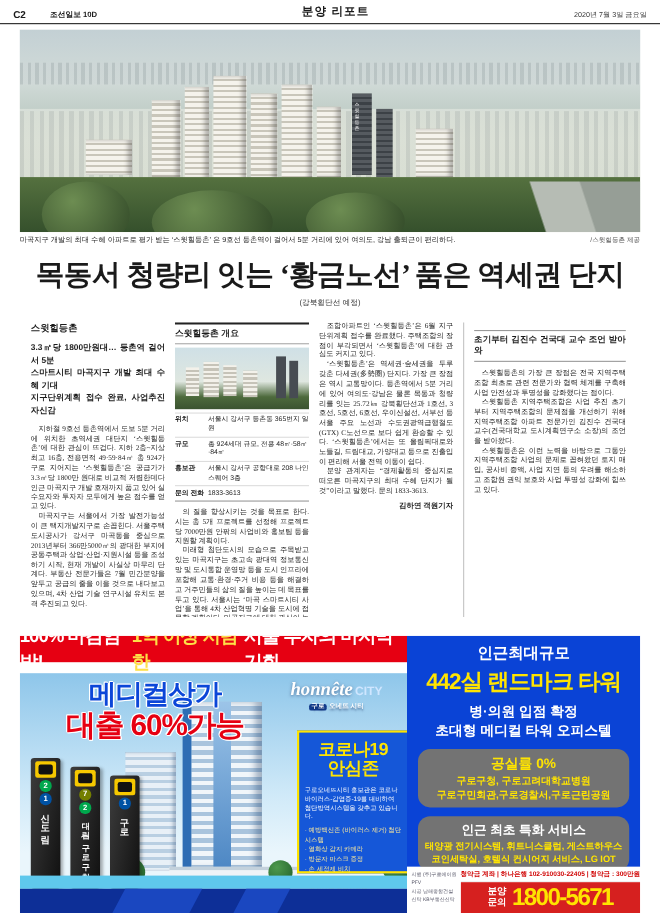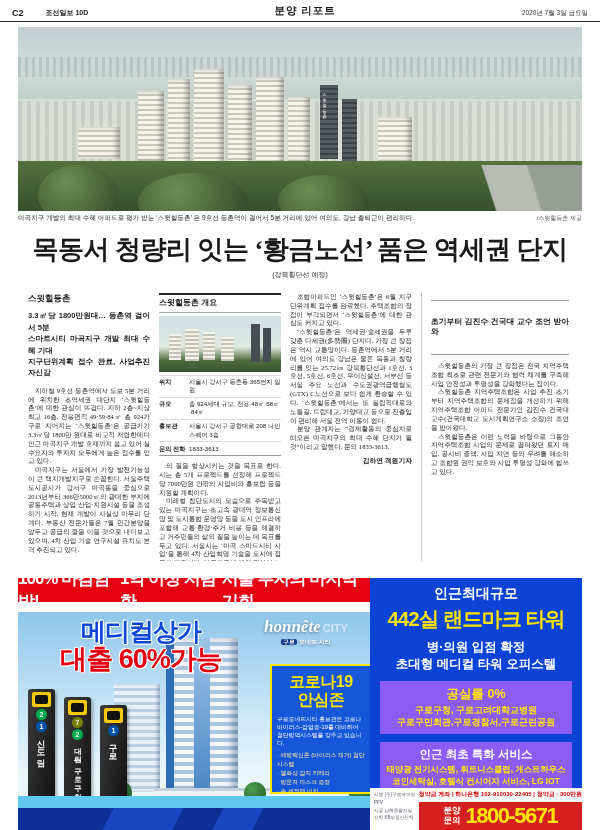--- a/index.html
+++ b/index.html
@@ -43,40 +43,40 @@
     font-size:6.6px;line-height:1.34;text-align:justify;color:#1c1c1c;}
   .acol p{margin:0;text-indent:7px;}
   .kicker{font-family:"Liberation Sans",sans-serif;font-weight:bold;font-size:8.5px;margin-bottom:6px;}
   .deck{margin-bottom:8px;}
   .deck div{font-family:"Liberation Sans",sans-serif;font-weight:bold;font-size:7.6px;line-height:1.5;}
   .byline{text-align:right;font-weight:bold;margin-top:4px;font-size:6.8px;}
   .vdiv{width:1px;background:#c4c4c4;flex:0 0 auto;}
   .subcol{width:138px;flex:0 0 auto;overflow:hidden;font-family:"Liberation Serif","DejaVu Serif",serif;
     font-size:6.6px;line-height:1.34;text-align:justify;}
   .sub-hl div{font-family:"Liberation Sans",sans-serif;font-weight:bold;font-size:13.2px;line-height:1.32;letter-spacing:-0.5px;}
-  .sub-deck{font-family:"Liberation Sans",sans-serif;font-weight:bold;font-size:7.8px;margin:7px 0;padding:16px 0;border-top:1px solid #999;border-bottom:1px solid #999;}
+  .sub-deck{font-family:"Liberation Sans",sans-serif;font-weight:bold;font-size:7.8px;margin:7px 0;padding:3px 0;border-top:1px solid #999;border-bottom:1px solid #999;}
   .subcol p{margin:0;text-indent:7px;}
 
   
   .ibox{border-top:2px solid #222;border-bottom:1px solid #999;margin-bottom:6px;font-family:"Liberation Sans",sans-serif;text-align:left;}
   .ibox-title{font-weight:bold;font-size:8px;padding:3px 0;border-bottom:1px solid #aaa;}
   .ibox-img{height:56px;position:relative;overflow:hidden;margin:3px 0;
     background:linear-gradient(#cfe0e6 0%,#dfe7e0 55%,#4d6a3c 80%,#3a5330 100%);}
   .mini-twr{position:absolute;background:repeating-linear-gradient(180deg,#f3f1ea 0 2px,#c6c3b8 2px 4px);}
   .mini-dark{position:absolute;background:#474c52;}
   .irow{display:flex;border-top:1px solid #ddd;padding:2.5px 0;font-size:6.2px;line-height:1.3;}
   .irow:first-of-type{border-top:none;}
   .ilabel{width:30px;font-weight:bold;flex:0 0 auto;}
   .ival{flex:1;}
 
   
   .ad{position:absolute;left:18px;top:578px;width:564px;height:252px;overflow:hidden;background:#fff;}
   .ad-banner{position:absolute;left:0;top:0;width:352px;height:24px;background:#e60012;color:#fff;
     display:flex;align-items:center;justify-content:center;gap:5px;font-weight:bold;font-size:17px;letter-spacing:-1px;}
-  .yel{color:#ffffff;}
+  .yel{color:#fde047;}
 
   .scene{position:absolute;left:0;top:34px;width:352px;height:218px;overflow:hidden;
     background:linear-gradient(#8ec6ea 0%,#cfe9f8 50%,#eaf6fc 75%);}
   .med{position:absolute;top:6px;left:18px;width:210px;text-align:center;font-weight:bold;line-height:1.08;}
   .med-blue{color:#0b46d8;font-size:25px;letter-spacing:-1px;
     text-shadow:-1px 0 #fff,1px 0 #fff,0 -1px #fff,0 1px #fff,1px 1px #fff,-1px -1px #fff;}
   .med-red{color:#e60012;font-size:27px;letter-spacing:-1px;
     text-shadow:-1px 0 #fff,1px 0 #fff,0 -1px #fff,0 1px #fff,1px 1px #fff,-1px -1px #fff;}
 
   .bldgB{position:absolute;left:96px;top:72px;width:46px;height:108px;
@@ -109,21 +109,21 @@
   .corona{position:absolute;left:252px;top:52px;width:88px;bottom:36px;background:#1557d8;border:2px solid #ffe400;padding:7px 5px 4px;color:#fff;}
   .corona-title{text-align:center;color:#ffe400;font-weight:bold;font-size:16px;line-height:1.12;letter-spacing:-0.5px;}
   .corona-desc{font-size:5.8px;line-height:1.4;margin:6px 0 4px;}
   .corona-item{font-size:5.8px;color:#ffeb9c;line-height:1.55;}
   .corona-item::before{content:"· ";}
 
   .rp{position:absolute;left:352px;top:0;width:212px;height:210px;background:#0a43d6;text-align:center;color:#fff;padding-top:7px;box-sizing:border-box;}
   .rp-kicker{font-weight:bold;font-size:14px;}
   .rp-title{font-weight:bold;font-size:20.5px;color:#ffe400;letter-spacing:-1px;margin:2px 0 6px;}
   .rp-line{font-weight:bold;font-size:12.5px;line-height:1.35;}
-  .rbox{margin:8px 10px 0;background:#8b5cf6;border-radius:0;padding:5px 2px;}
+  .rbox{margin:8px 10px 0;background:#737373;border-radius:11px;padding:5px 2px;}
   .rb1-title{color:#ffe400;font-weight:bold;font-size:12.5px;margin-bottom:1px;}
   .rb1-line{color:#ffe400;font-weight:bold;font-size:9px;line-height:1.4;}
   .rb2-title{color:#fff;font-weight:bold;font-size:11.5px;margin-bottom:1px;}
   .rb2-line{color:#ffe400;font-weight:bold;font-size:8.4px;line-height:1.45;}
 
   .adfooter{position:absolute;left:352px;top:210px;width:212px;height:42px;background:#fff;display:flex;}
   .company{width:58px;box-sizing:border-box;padding:3px 2px 0 4px;font-size:4.6px;color:#556;line-height:1.7;}
   .fright{flex:1;display:flex;flex-direction:column;}
   .account{height:13px;display:flex;align-items:center;justify-content:center;color:#d00000;font-weight:bold;font-size:6px;border-bottom:1px solid #eee;white-space:nowrap;}
   .phonebox{flex:1;background:#d6201f;display:flex;align-items:center;justify-content:center;gap:5px;}

